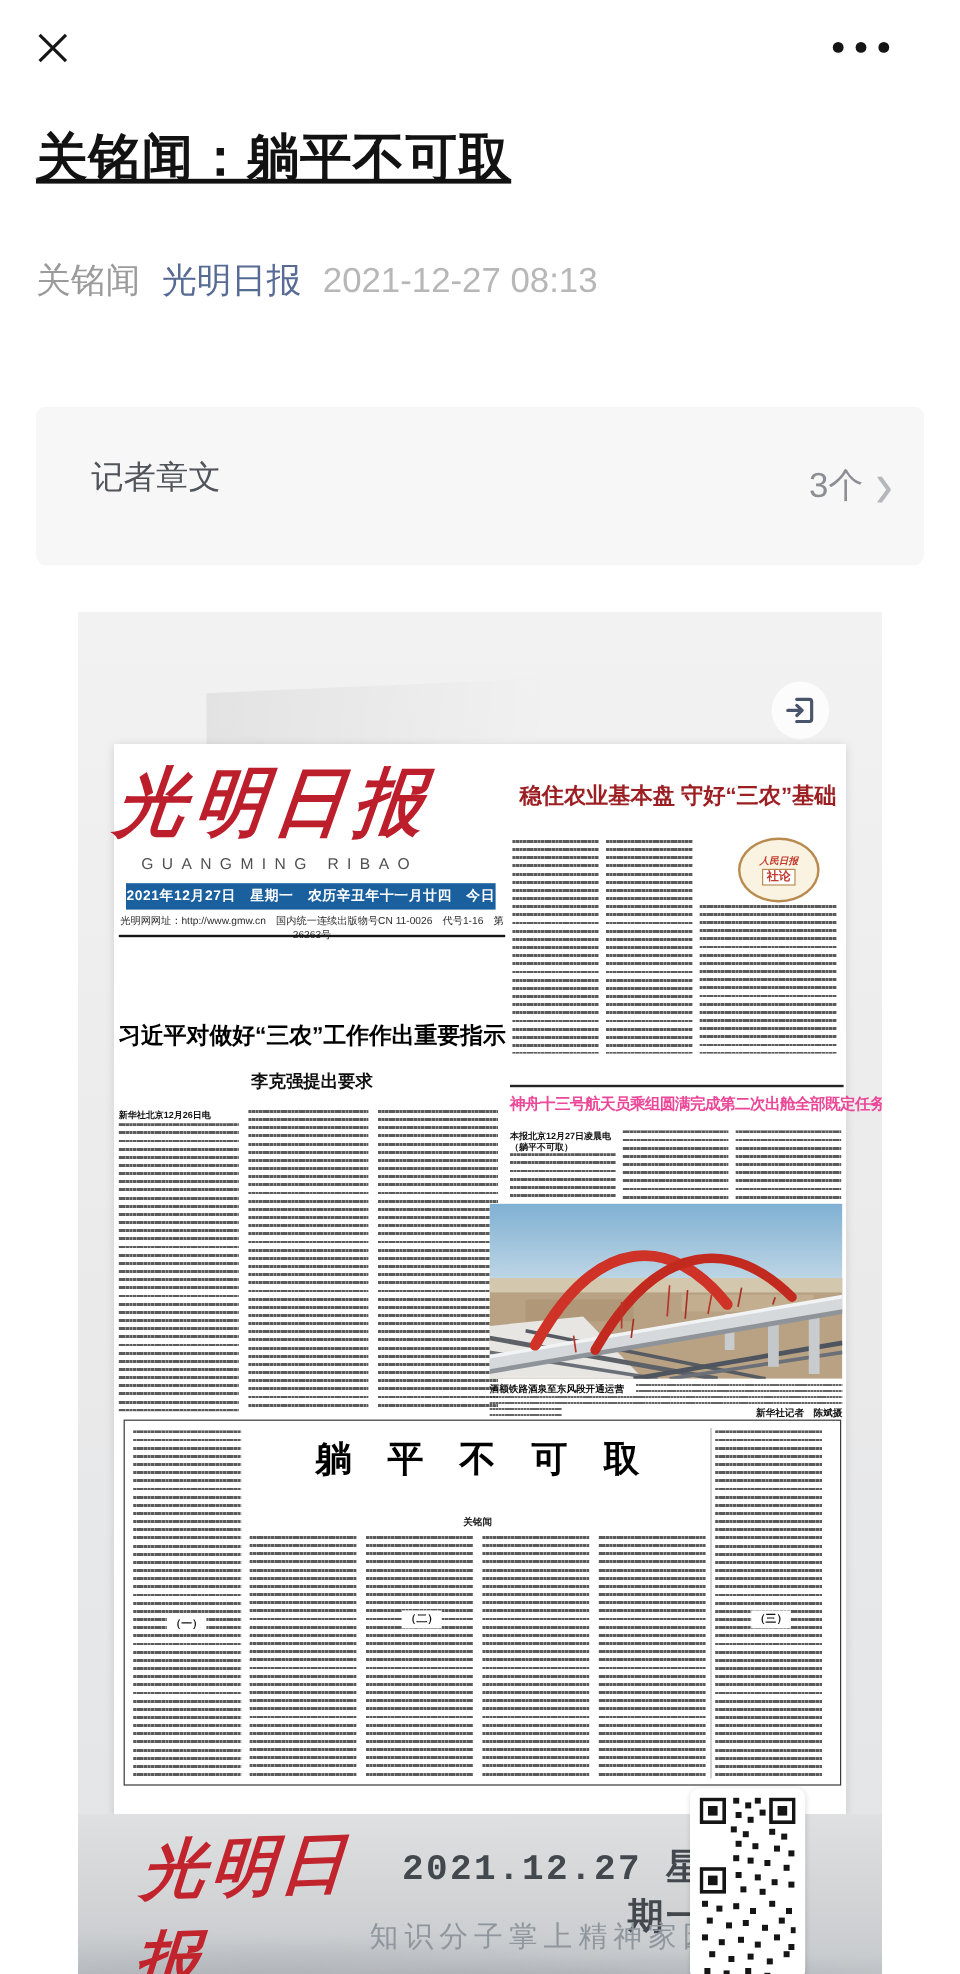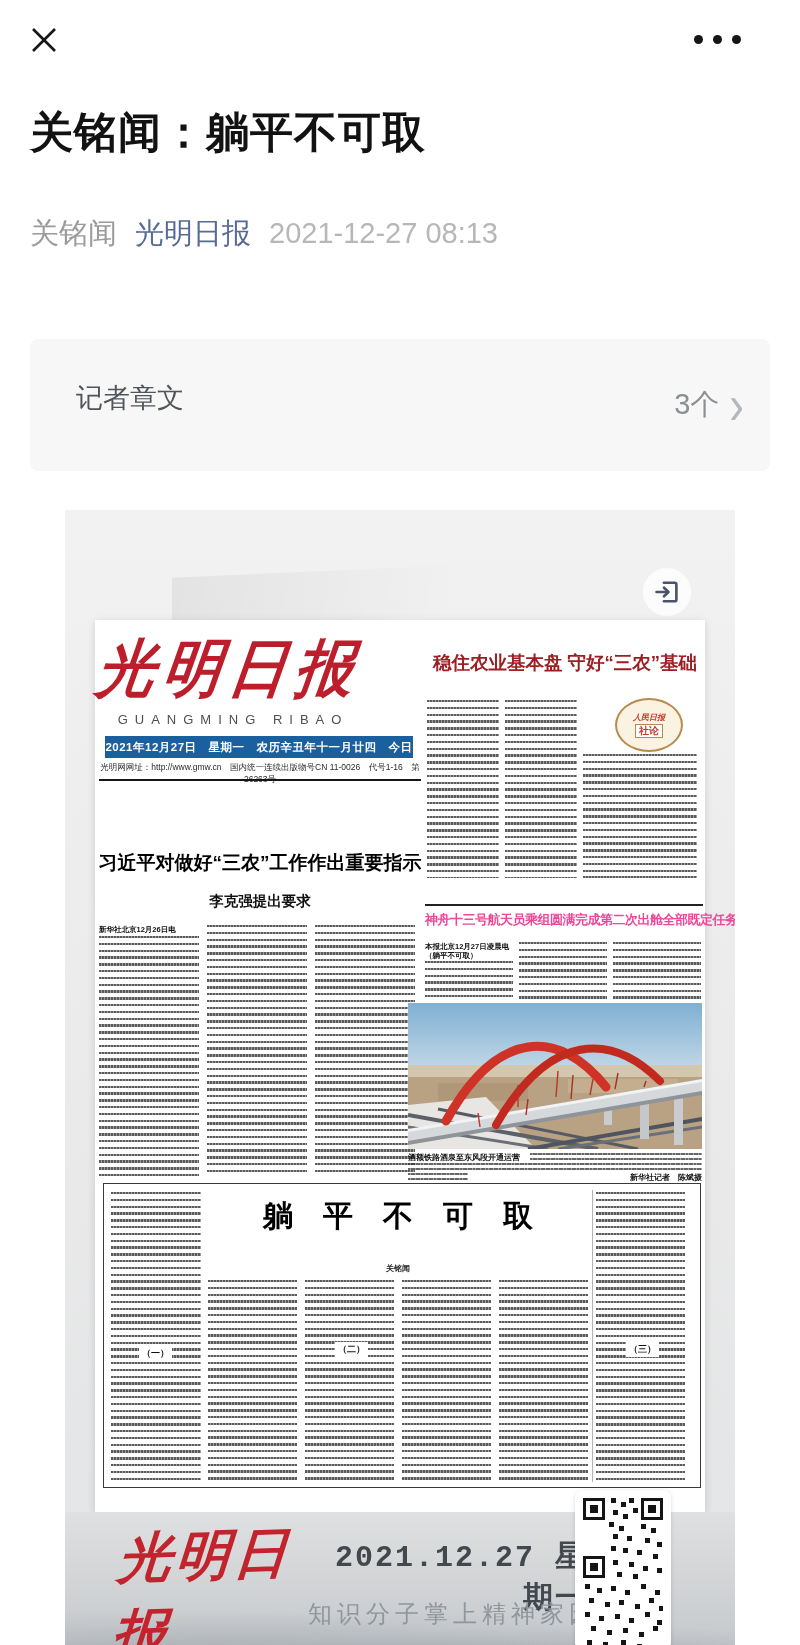--- a/index.html
+++ b/index.html
@@ -7,21 +7,21 @@
        font-family:"Liberation Sans",sans-serif;position:relative;}
   .abs{position:absolute;}
 
   
   .close-btn{left:24px;top:20px;width:40px;height:40px;cursor:pointer;}
   .more-btn{left:694px;top:24px;width:70px;height:30px;display:flex;gap:10px;align-items:center;cursor:pointer;}
   .more-btn i{width:9px;height:9px;border-radius:50%;background:#151515;display:block;}
 
   
   .page-title{left:30px;top:104px;width:740px;font-size:43px;line-height:1.32;
-              font-weight:650;color:#121212;letter-spacing:1px;}
+              font-weight:650;color:#121212;letter-spacing:1px;text-decoration:underline;}
   .byline{left:30px;top:214px;width:740px;display:flex;gap:18px;font-size:29px;align-items:baseline;}
   .byline .author{color:#9b9b9b;}
   .byline .source{color:#576b95;font-weight:500;cursor:pointer;}
   .byline .stamp{color:#b7b7b7;}
 
   
   .topic-card{left:30px;top:339px;width:740px;height:132px;background:#f7f7f7;border-radius:8px;
               display:flex;align-items:center;justify-content:space-between;box-sizing:border-box;
               padding:0 26px 0 46px;cursor:pointer;}
   .topic-label{font-size:27px;color:#50555b;margin-bottom:15px;}

